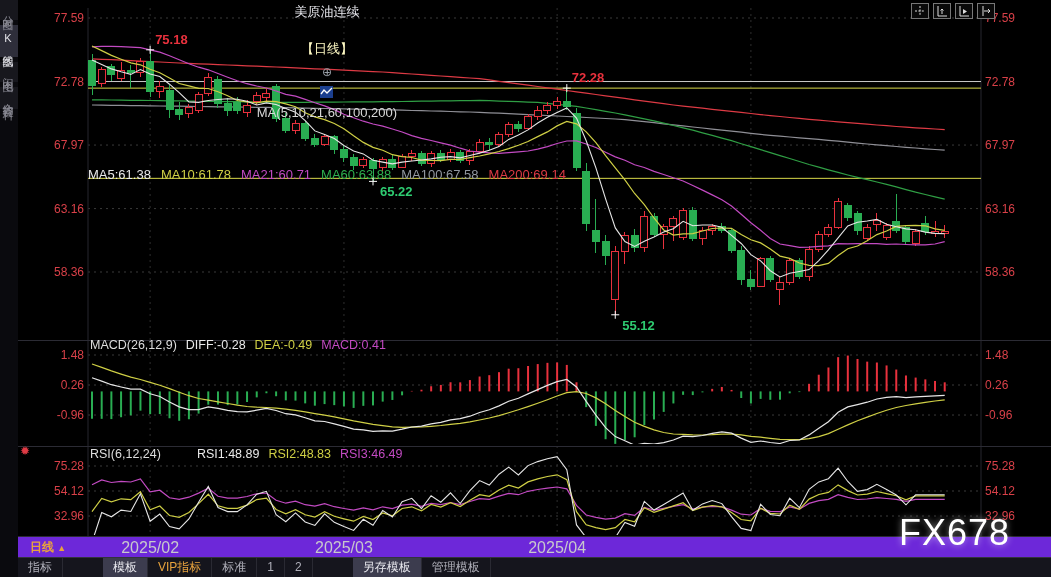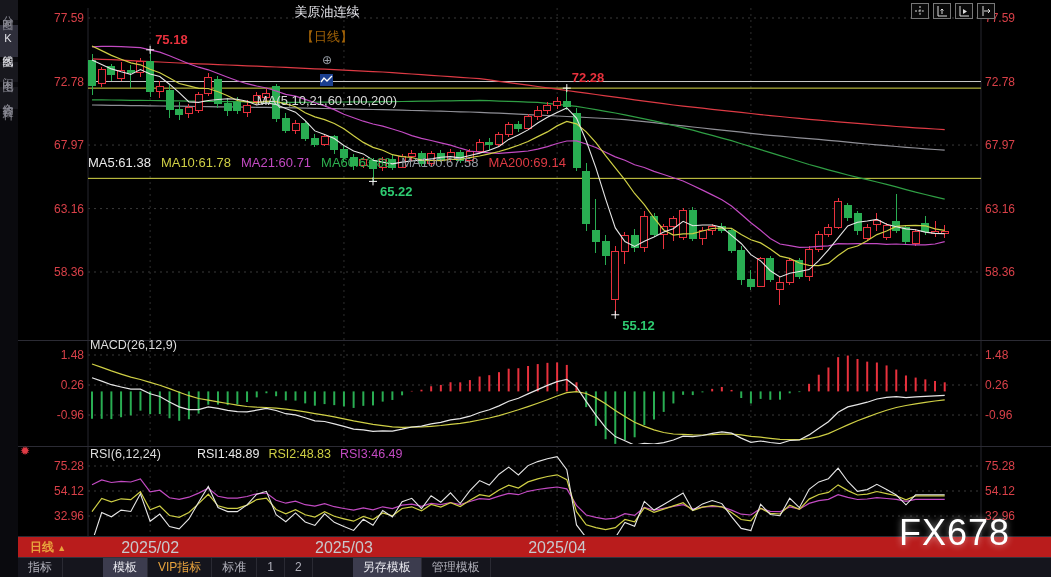--- a/index.html
+++ b/index.html
@@ -7,36 +7,36 @@
   .screen{position:relative;width:1051px;height:577px;background:#000;}
   
   .sidebar{position:absolute;left:0;top:0;width:18px;height:577px;background:#0a0a0e;z-index:30;}
   .side-item{writing-mode:vertical-lr;text-orientation:upright;color:#8a8a94;font-size:11px;
     width:18px;padding:7px 0;text-align:center;letter-spacing:2px;background:#17171d;margin-bottom:5px;cursor:pointer;}
   .side-item.sel{background:#2e2e3a;color:#e0e0e6;}
   
   .hdr{position:absolute;left:88px;top:3px;height:18px;display:flex;align-items:center;gap:7px;
     font-size:13px;color:#d8d8d8;white-space:nowrap;z-index:20;flex-direction:column;}
   .hdr .sym{color:#e9e9ef;}
-  .hdr .per{color:#a16207;}
+  .hdr .per{color:#fef9c3;margin-top:12px;}
   .hdr .plus{color:#9aa0a8;font-size:12px;}
   .mav{font-size:13px;}
   
   .tools{position:absolute;right:56px;top:3px;display:flex;gap:4px;z-index:20;}
   .tool{width:16px;height:14px;border:1px solid #777;display:flex;align-items:center;justify-content:center;cursor:pointer;background:#0a0a0a;}
   
   .axl{position:absolute;font-size:12px;color:#d84048;z-index:10;}
   .axl.left{width:64px;left:20px;text-align:right;}
   .axl.right{left:985px;text-align:left;}
   
   .phdr{position:absolute;left:90px;display:flex;gap:9px;font-size:12.5px;z-index:15;white-space:nowrap;}
   
   .sep{position:absolute;left:18px;width:1033px;height:1px;background:#2b2b34;z-index:5;}
   
-  .daterow{position:absolute;left:18px;top:537px;width:1033px;height:20px;background:#b91c1c;z-index:15;}
+  .daterow{position:absolute;left:18px;top:537px;width:1033px;height:20px;background:#6d28d9;z-index:15;}
   .badge{position:absolute;left:12px;top:2px;color:#e8a33d;font-size:12px;font-weight:bold;cursor:pointer;}
   .dlabel{position:absolute;top:2px;width:80px;text-align:center;color:#c8c8cc;font-size:16px;}
   
   .tabbar{position:absolute;left:18px;top:557px;width:1033px;height:20px;background:#15151d;
     border-top:1px solid #33333d;display:flex;z-index:15;}
   .tab{height:19px;line-height:19px;padding:0 10px;font-size:12px;color:#b0b0ba;
     border-right:1px solid #2a2a33;cursor:pointer;}
   .tab.sel{background:#3c3c4e;color:#e8e8ee;margin-left:40px;}
   .tab.vip{color:#e8a33d;}
   .starburst{position:absolute;left:20px;top:444px;color:#e03b45;font-size:12px;z-index:20;cursor:pointer;}
@@ -447,20 +447,25 @@
       <span class="axl left" style="top:458.99946px;">75.28</span>
       <span class="axl right" style="top:458.99946px;">75.28</span>
       <span class="axl left" style="top:484px;">54.12</span>
       <span class="axl right" style="top:484px;">54.12</span>
       <span class="axl left" style="top:509.00054px;">32.96</span>
       <span class="axl right" style="top:509.00054px;">32.96</span>
     </div>
 
   <div class="phdr" style="top:338px;">
     <span style="color:#ddd;">MACD(26,12,9)</span>
+    <span id="macd-values" style="display:inline-flex;gap:9px;">
+        <span style="color:#e9e9e9">DIFF:-0.28</span>
+        <span style="color:#cfcf45">DEA:-0.49</span>
+        <span style="color:#c24ac2">MACD:0.41</span>
+      </span>
   </div>
 
   <div class="phdr" style="top:447px;gap:36px;">
     <span style="color:#ddd;">RSI(6,12,24)</span>
     <span id="rsi-values" style="display:inline-flex;gap:9px;">
         <span style="color:#e9e9e9">RSI1:48.89</span>
         <span style="color:#cfcf45">RSI2:48.83</span>
         <span style="color:#c24ac2">RSI3:46.49</span>
       </span>
   </div>

